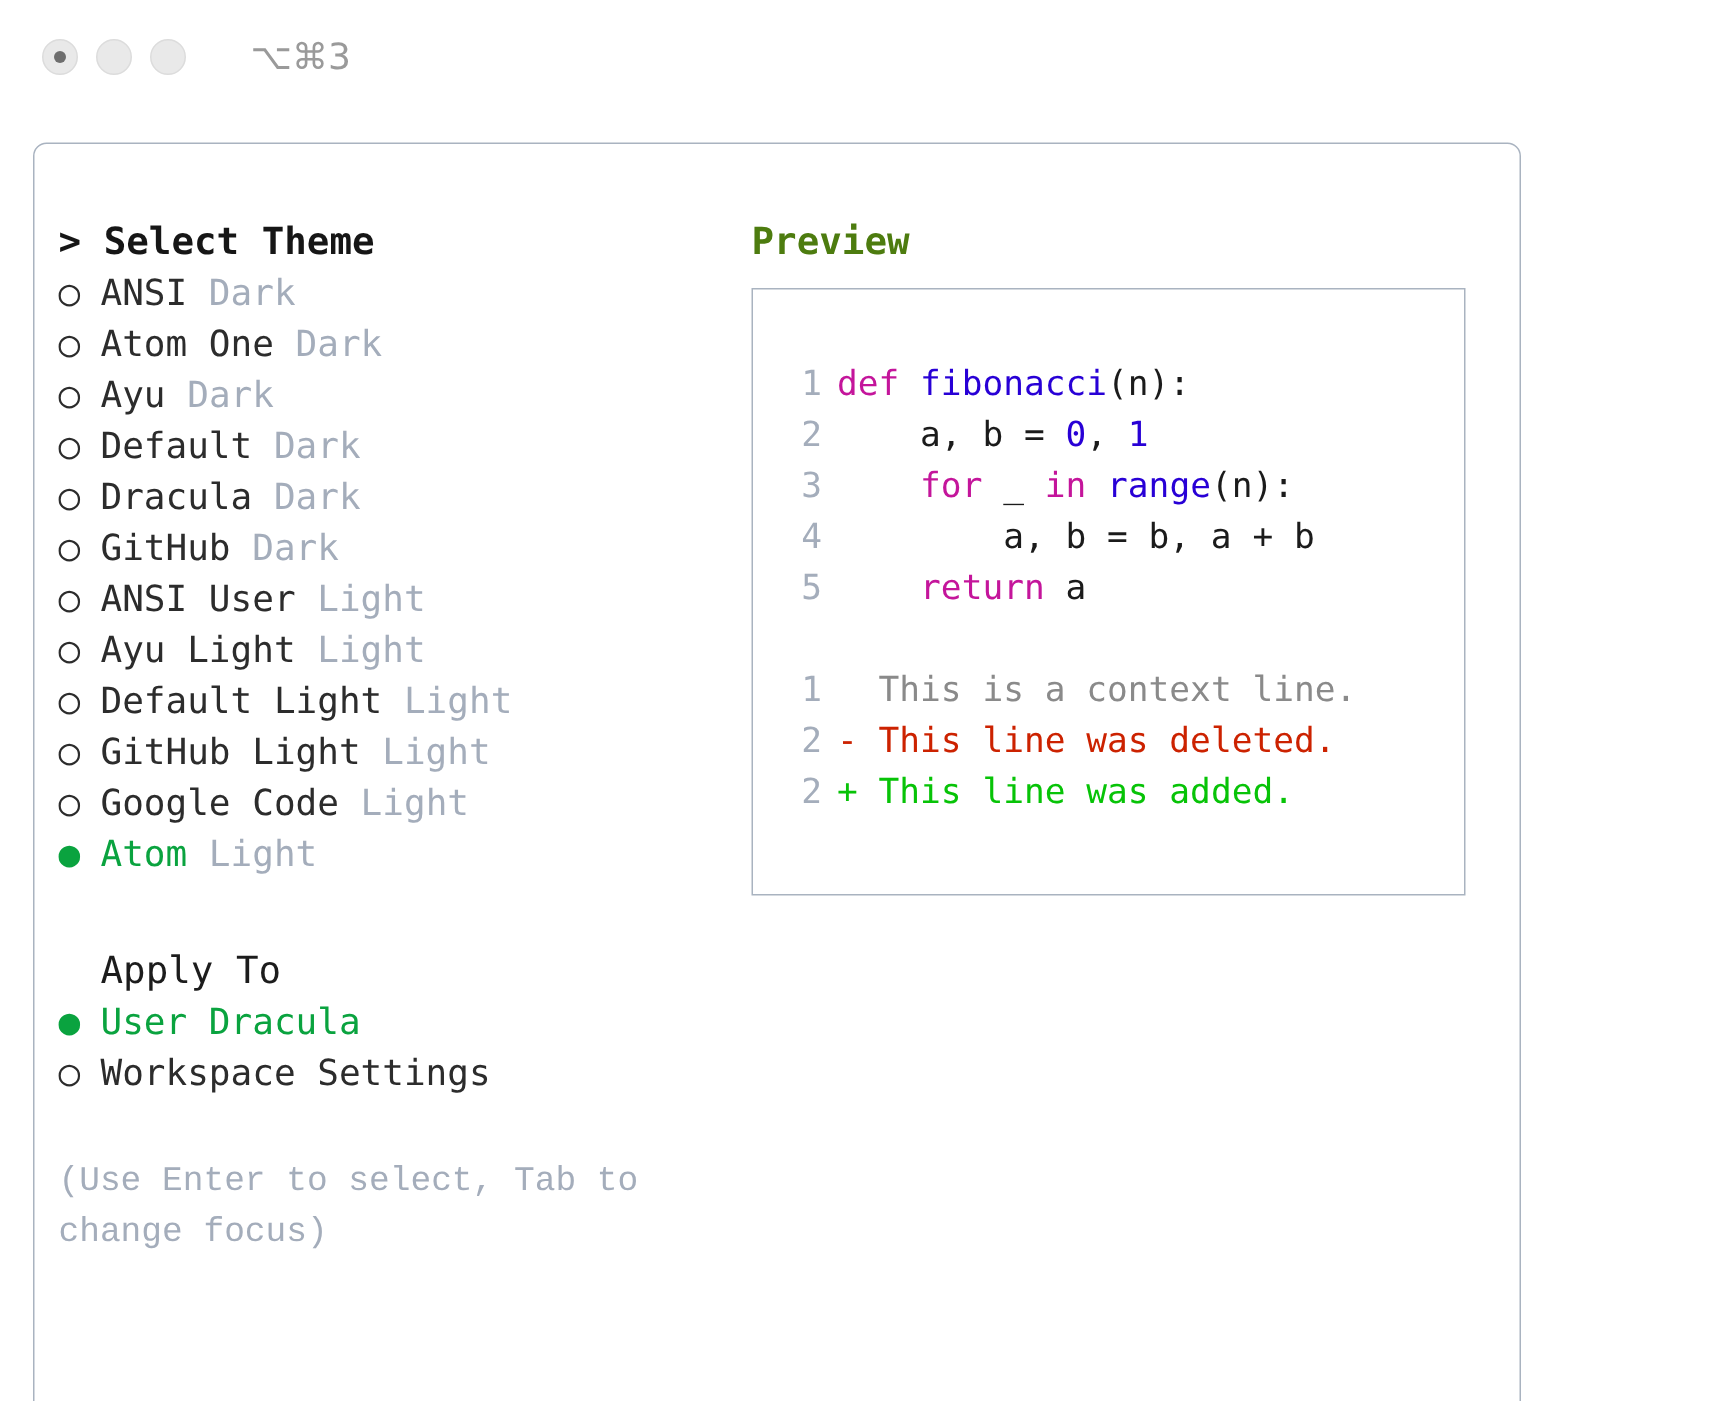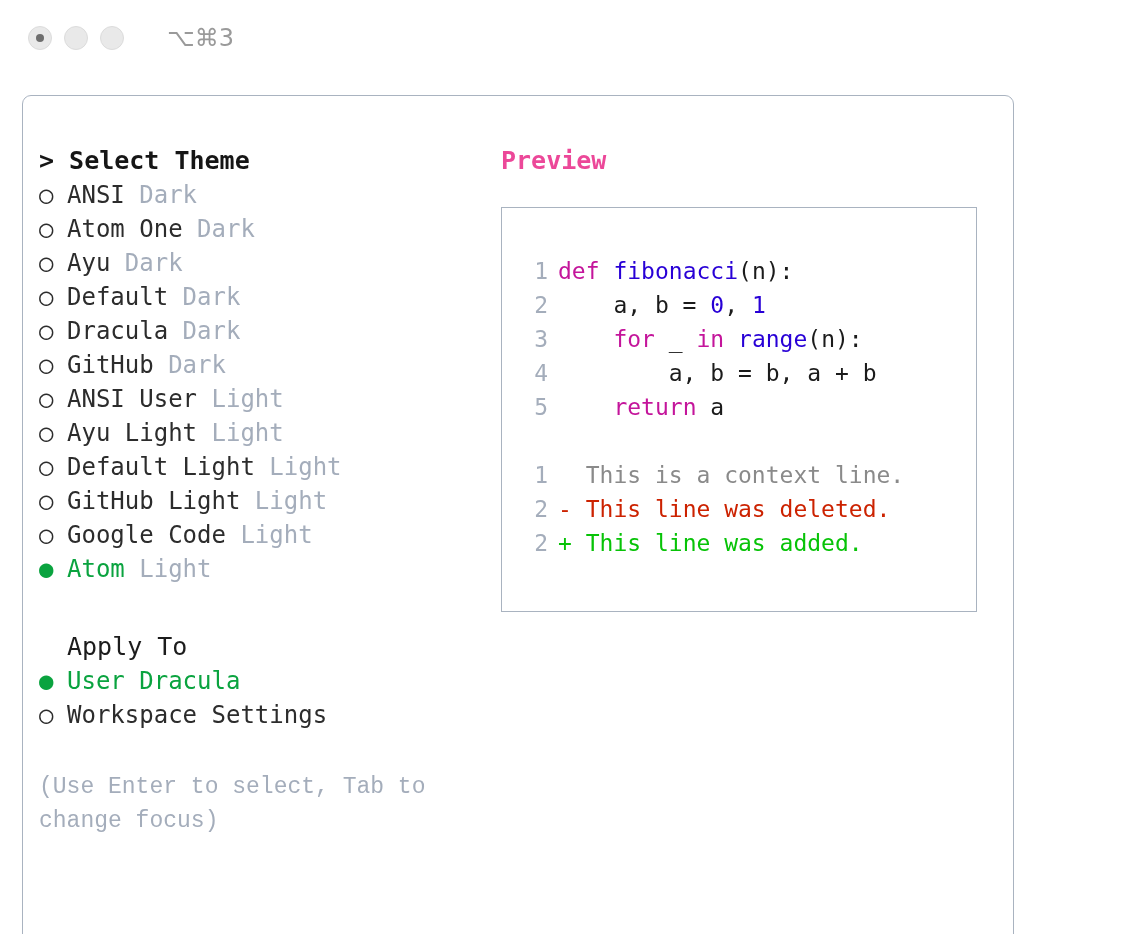--- a/index.html
+++ b/index.html
@@ -141,25 +141,25 @@
   #right-col {
     position: absolute;
     left: 478px;
     top: 48px;
     width: 500px;
   }
   #preview-title {
     font-size: 25px;
     line-height: 34px;
     font-weight: bold;
-    color: #ec4899;
+    color: #4d7c0f;
   }
 
   #preview-box {
-    margin-top: 29px;
+    margin-top: 14px;
     width: 476px;
     height: 405px;
     box-sizing: border-box;
     border: 1.6px solid #a9b3c0;
     background: #ffffff;
     position: relative;
   }
 
   #code {
     position: absolute;

